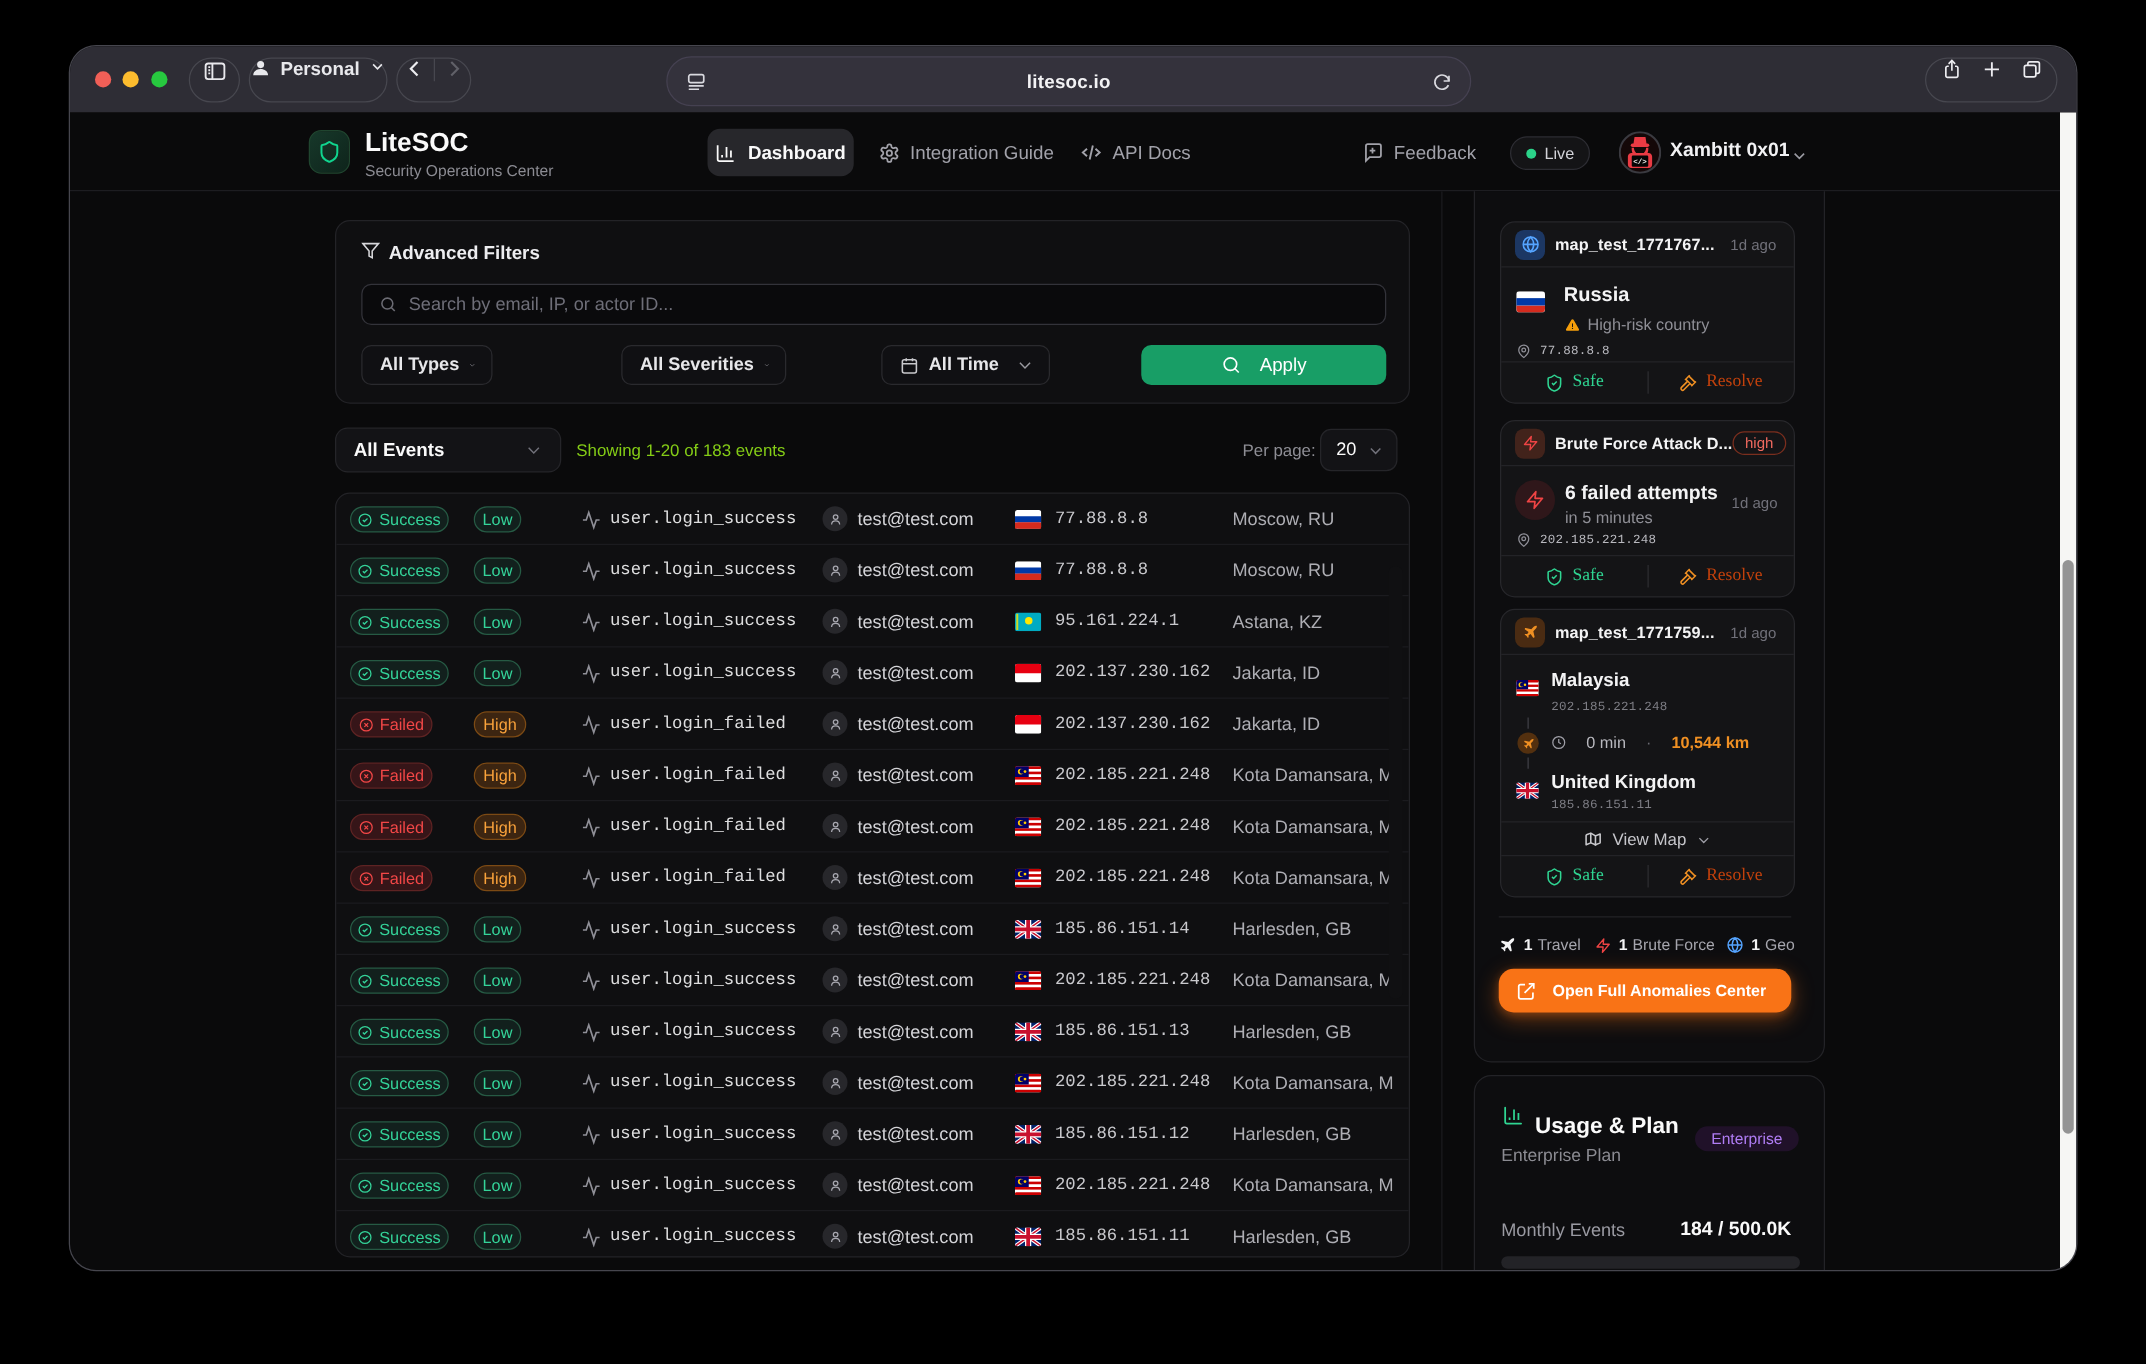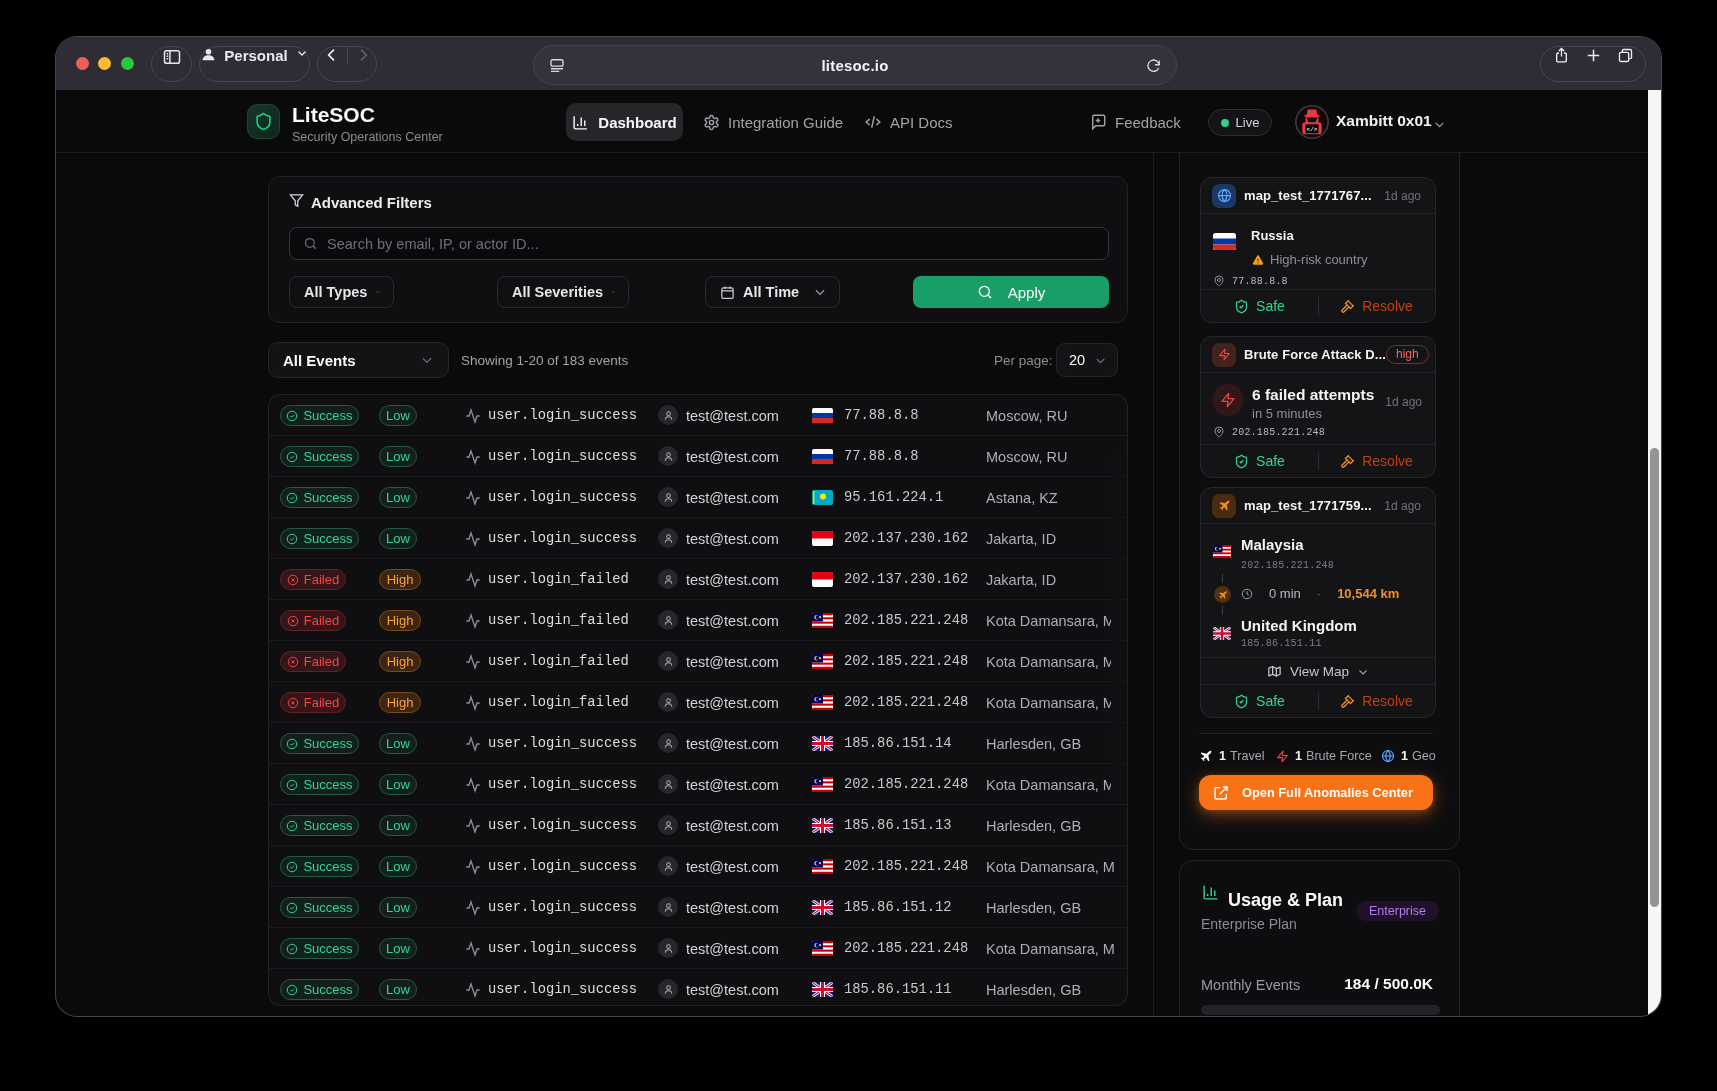--- a/index.html
+++ b/index.html
@@ -61,21 +61,21 @@
   padding:0 12px 0 14px; gap:8px; white-space:nowrap; font-weight:600; }
 .dd .cv { margin-left:auto; }
 .applybtn { background:#189e66; border-radius:8px; height:32px; display:flex;
   align-items:center; justify-content:center; gap:15px; color:#fff;
   font-size:15px; font-weight:400; }
 
 .allev { position:absolute; left:212px; top:189px; width:181px; height:36px;
   background:#131316; border:1px solid #252529; border-radius:10px;
   display:flex; align-items:center; color:#fafafa; font-size:15px; font-weight:600;
   padding:0 14px; }
-.showing { position:absolute; left:405px; top:200px; font-size:13.5px; color:#a3a3a3; }
+.showing { position:absolute; left:405px; top:200px; font-size:13.5px; color:#84cc16; }
 .perlab { position:absolute; left:938px; top:200px; font-size:13.5px; color:#8e8e95; }
 .persel { position:absolute; left:1000px; top:190px; width:62px; height:34px;
   background:#131316; border:1px solid #252529; border-radius:9px;
   display:flex; align-items:center; color:#fafafa; font-size:14.5px;
   padding:0 10px 0 12px; justify-content:space-between; }
 
 .tbl { position:absolute; left:212px; top:241px; width:860px; height:612px;
   background:#0f0f11; border:1px solid #232327; border-radius:12px; overflow:hidden; }
 .row { position:absolute; left:0; width:100%; height:41px; border-bottom:1px solid #1b1b1f; }
 .pill { position:absolute; top:10px; height:21px; border-radius:11px;
@@ -107,21 +107,21 @@
 .chead { position:absolute; left:0; top:0; right:0; height:36px; white-space:nowrap;
   border-bottom:1px solid #232327; display:flex; align-items:center; padding:0 14px 0 11px; }
 .cicon { width:24px; height:24px; border-radius:7px; display:flex;
   align-items:center; justify-content:center; margin-right:8px; flex:none; }
 .ctitle { font-size:13px; font-weight:700; color:#f4f4f5; white-space:nowrap; letter-spacing:.1px; }
 .cago { margin-left:auto; font-size:12px; color:#71717a; }
 .cfoot { position:absolute; left:0; right:0; bottom:0; height:33px;
   border-top:1px solid #232327; display:flex; }
 .cfoot::before { content:""; position:absolute; left:50%; top:7px; bottom:7px; width:1px; background:#2c2c31; }
 .cfoot .half { flex:1; display:flex; align-items:center; justify-content:center;
-  gap:7px; font-size:14px; font-weight:400; }
+  gap:7px; font-size:14px; font-weight:400;font-family:Liberation Serif, serif; }
 .cfoot .half.safe { color:#2fd592; }
 .cfoot .half.resolve { color:#c2410c; }
 .statrow { position:absolute; left:1143px; top:594px; width:250px; height:18px; font-size:12.6px; color:#a5a5ad; }
 .sgrp { position:absolute; top:0; height:18px; display:flex; align-items:center; gap:4px; white-space:nowrap; }
 .sgrp b { color:#f4f4f5; margin-left:2px; }
 .sdiv { position:absolute; left:1143px; top:580px; width:234px; height:1px; background:#232327; }
 .cta { position:absolute; left:1143px; top:622px; width:234px; height:35px;
   background:#f97316; border-radius:12px; display:flex; align-items:center;
   color:#fff; font-size:12.8px; font-weight:700; gap:13px; padding:0 0 0 14px; white-space:nowrap;
   box-shadow:0 5px 18px rgba(249,115,22,.4), 0 2px 7px rgba(249,115,22,.28); }
@@ -797,21 +797,21 @@
             </svg>
           </div>
     <div class="ctitle">map_test_1771767...</div>
     <div class="cago">1d ago</div>
   </div>
   <div style="position:absolute; left:12px; top:55px;"><svg width="23" height="17" viewBox="0 0 23 17">
             <rect width="23" height="17" rx="2.5" fill="#fff"></rect>
             <rect y="5.5" width="23" height="6" fill="#0039a6"></rect>
             <path d="M0 11.5h23V14a3 3 0 0 1-3 3H3a3 3 0 0 1-3-3z" fill="#d52b1e"></path>
           </svg></div>
-  <div style="position:absolute; left:50px; top:50px; font-size:13px; font-weight:700; color:#f4f4f5;">Russia</div>
+  <div style="position:absolute; left:50px; top:50px; font-size:16px; font-weight:700; color:#f4f4f5;">Russia</div>
   <div style="position:absolute; left:51px; top:74px; display:flex; align-items:center; gap:6px; font-size:13px; color:#8f8f96;"><svg width="12" height="12" viewBox="0 0 24 24" fill="#f59e0b">
             <path d="M10.3 3.6 1.8 18.3c-.8 1.3.2 3 1.7 3h17c1.5 0 2.5-1.7 1.7-3L13.7 3.6c-.75-1.3-2.65-1.3-3.4 0z"></path>
             <rect x="11.2" y="9" width="1.6" height="6" rx=".8" fill="#151515"></rect>
             <circle cx="12" cy="17.5" r="1" fill="#151515"></circle>
           </svg>High-risk country</div>
   <div style="position:absolute; left:12px; top:97px; display:flex; align-items:center; gap:7px;">
           <svg width="12" height="12" viewBox="0 0 24 24" fill="none" stroke="#8f8f97" stroke-width="2">
             <path d="M20 10c0 6-8 12-8 12s-8-6-8-12a8 8 0 0 1 16 0Z"></path>
             <circle cx="12" cy="10" r="3"></circle>
           </svg>

